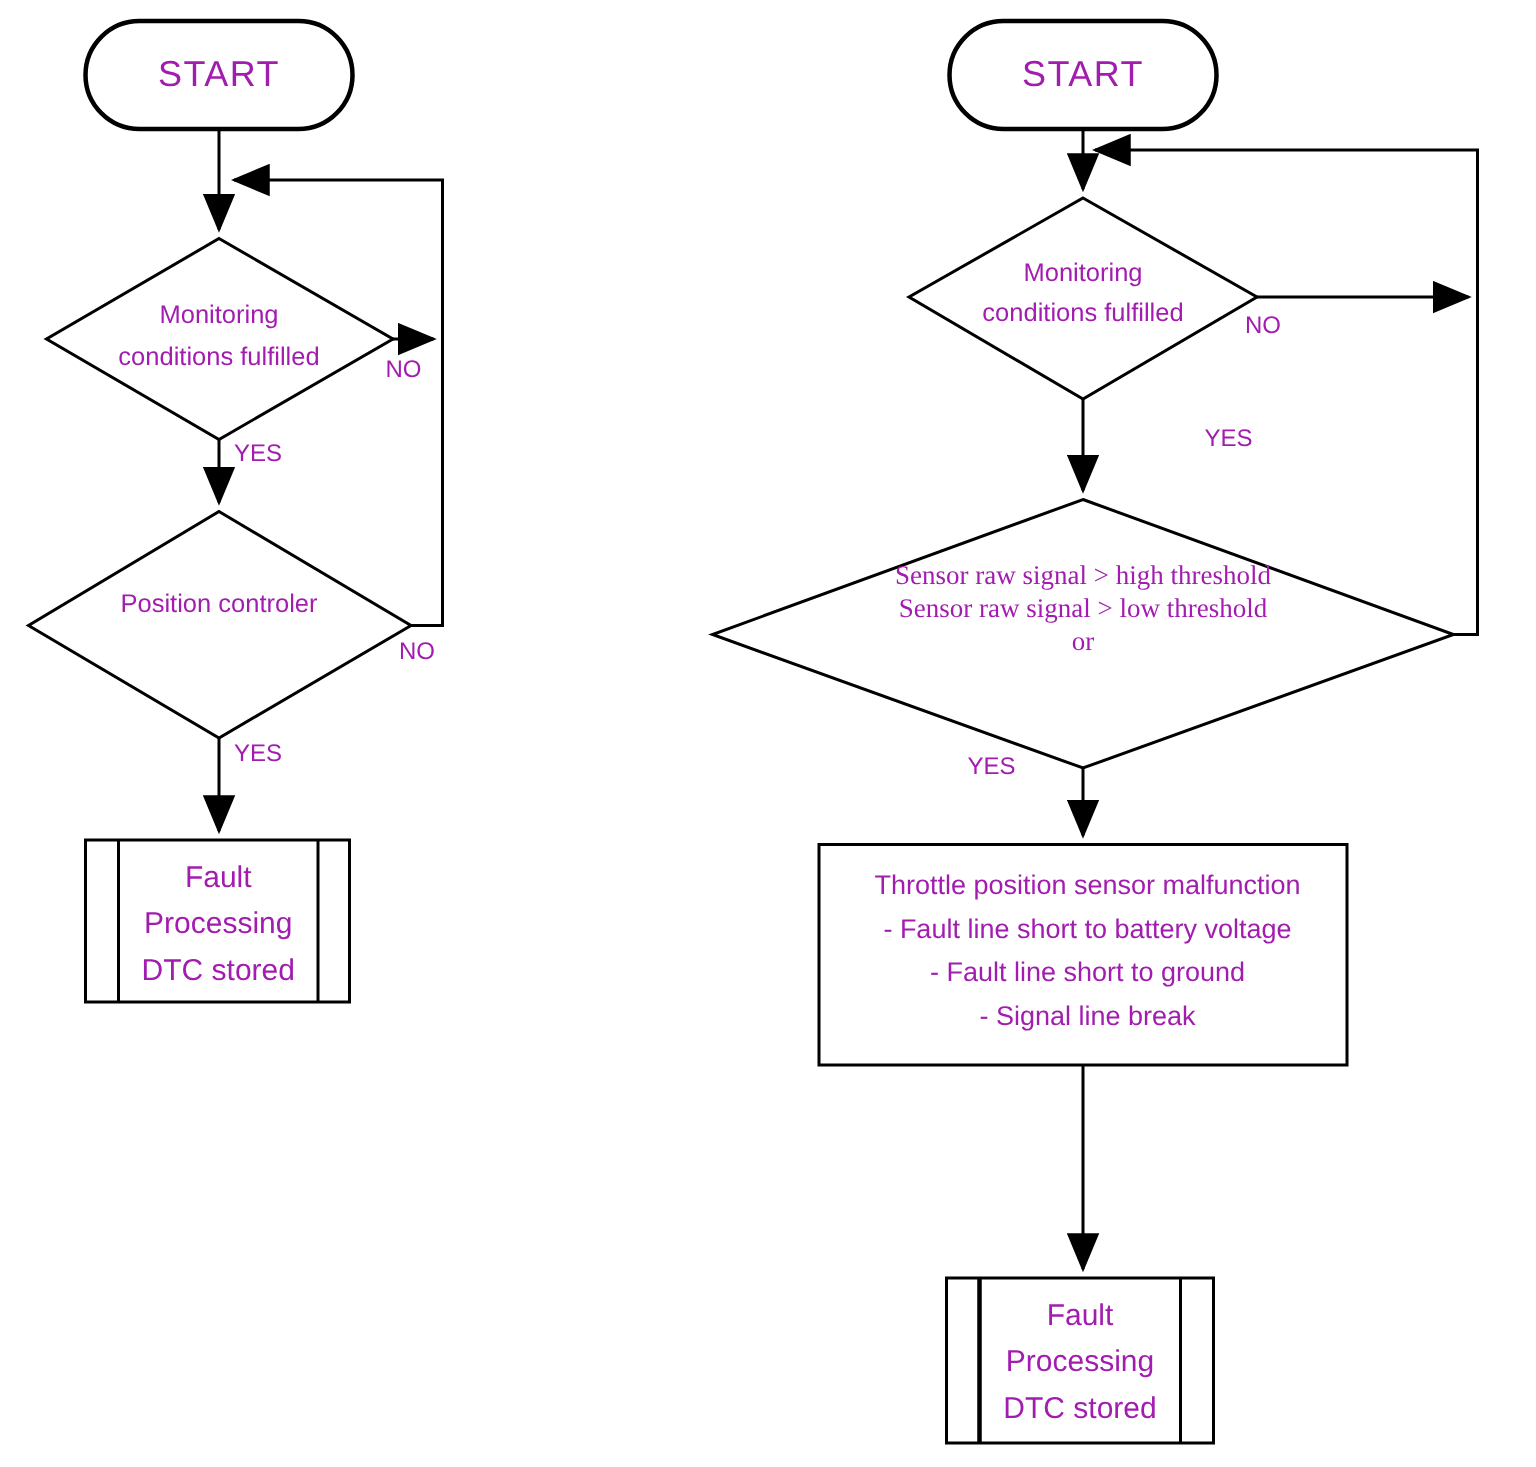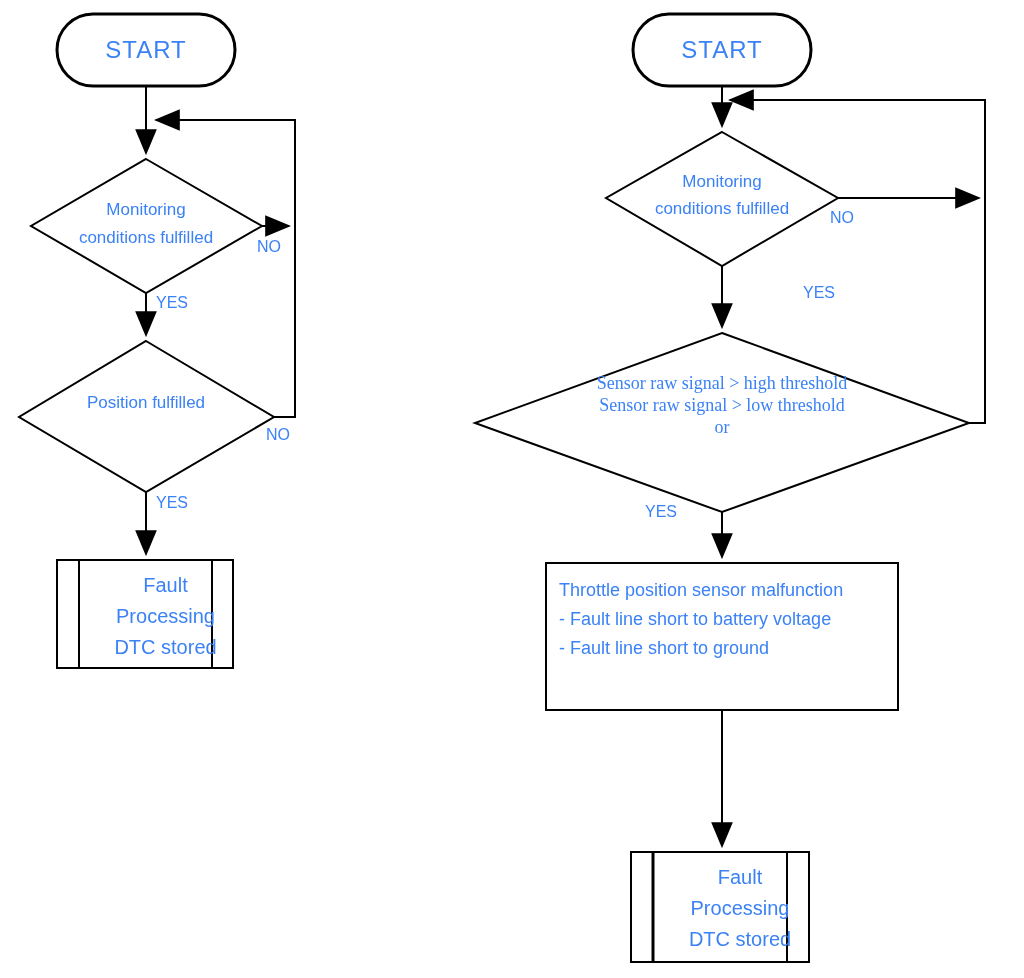--- a/index.html
+++ b/index.html
@@ -1,30 +1,30 @@
 <!DOCTYPE html>
 <html><head>
 <meta charset="utf-8">
 <style>
   html,body{margin:0;padding:0;background:#ffffff;}
   .canvas{
     position:relative;width:1024px;height:978px;background:#ffffff;
-    font-family:"Liberation Sans","DejaVu Sans",sans-serif;color:#3b82f6;
+    font-family:"Liberation Sans","DejaVu Sans",sans-serif;color:#a21caf;
     overflow:hidden;
   }
   .canvas svg{position:absolute;left:0;top:0;}
   .start-label{
     position:absolute;display:flex;align-items:center;justify-content:center;
     font-size:24px;letter-spacing:1px;
   }
   .branch-label{position:absolute;font-size:16px;}
   .d-text{position:absolute;text-align:center;}
   .d-small{font-size:17px;}
-  .proc-text{position:absolute;text-align:left;font-size:18px;line-height:29px;}
-  .fault-text{position:absolute;text-align:center;font-size:20px;line-height:31px;padding-left:20px;}
+  .proc-text{position:absolute;text-align:center;font-size:18px;line-height:29px;}
+  .fault-text{position:absolute;text-align:center;font-size:20px;line-height:31px;}
 </style>
 </head>
 <body>
 
 <div class="canvas">
 
   <svg width="1024" height="978" viewBox="0 0 1024 978">
     <defs>
       <marker id="arw" viewBox="0 0 12 10" refX="11" refY="5" markerWidth="13" markerHeight="11" orient="auto">
         <path d="M0,0 L12,5 L0,10 Z" fill="#000"></path>
@@ -79,21 +79,21 @@
   <div class="start-label" style="left:57px;top:14px;width:178px;height:72px;">START</div>
 
   <div class="d-text d-small" style="left:40px;top:196px;width:212px;line-height:28px;">
     <div>Monitoring</div>
     <div>conditions fulfilled</div>
   </div>
   <div class="branch-label" style="left:257px;top:238px;">NO</div>
   <div class="branch-label" style="left:156px;top:294px;">YES</div>
 
   <div class="d-text d-small" style="left:28px;top:388px;width:236px;line-height:30px;">
-    <div>Position fulfilled</div>
+    <div>Position controler</div>
   </div>
   <div class="branch-label" style="left:266px;top:426px;">NO</div>
   <div class="branch-label" style="left:156px;top:494px;">YES</div>
 
   <div class="fault-text" style="left:79px;top:570px;width:133px;">
     <div>Fault</div>
     <div>Processing</div>
     <div>DTC stored</div>
   </div>
 
@@ -110,20 +110,21 @@
     <div>Sensor raw signal &gt; high threshold</div>
     <div>Sensor raw signal &gt; low threshold</div>
     <div>or</div>
   </div>
   <div class="branch-label" style="left:645px;top:503px;">YES</div>
 
   <div class="proc-text" style="left:559px;top:576px;width:332px;">
     <div>Throttle position sensor malfunction</div>
     <div>- Fault line short to battery voltage</div>
     <div>- Fault line short to ground</div>
+    <div>- Signal line break</div>
   </div>
 
   <div class="fault-text" style="left:653px;top:862px;width:134px;">
     <div>Fault</div>
     <div>Processing</div>
     <div>DTC stored</div>
   </div>
 
 </div>
 

